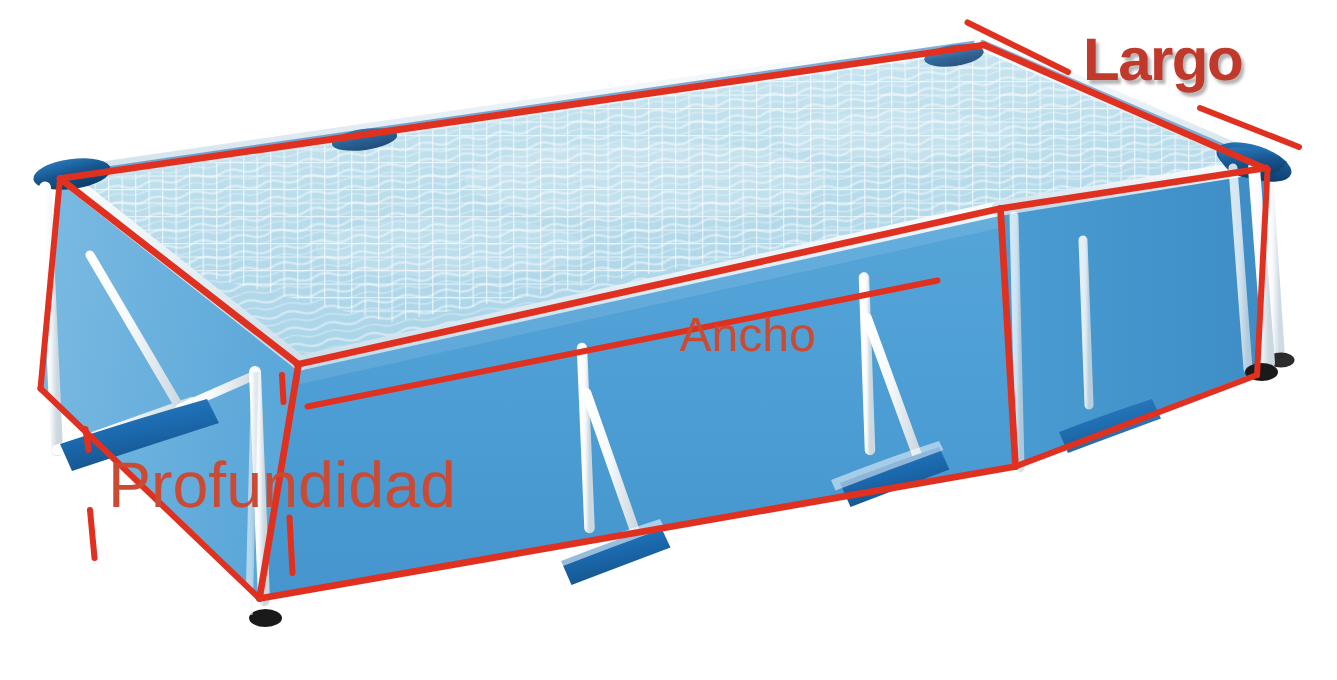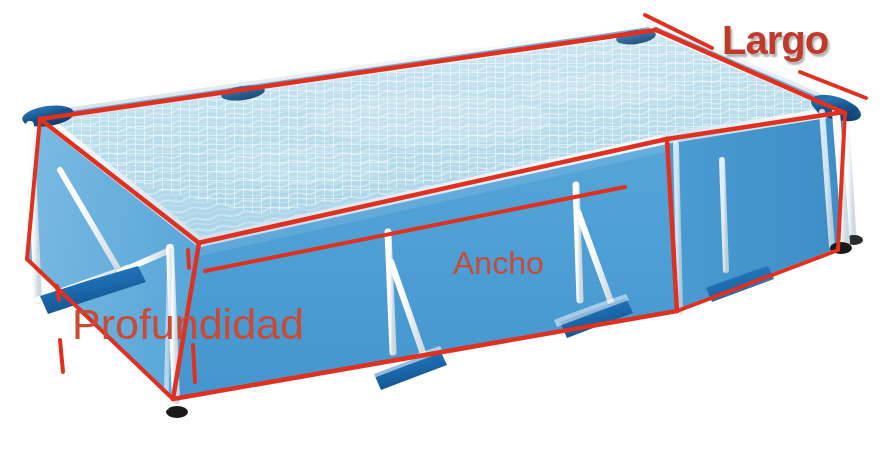--- a/index.html
+++ b/index.html
@@ -4,21 +4,21 @@
 <style>
   html,body{margin:0;padding:0;background:#ffffff;}
   body{width:891px;height:453px;overflow:hidden;
        font-family:"Liberation Sans", sans-serif;}
   #stage{position:relative;width:891px;height:362px;background:#ffffff;}
   #stage svg{position:absolute;left:0;top:0;}
   .lbl{position:absolute;white-space:nowrap;}
   #lbl-largo{left:722px;top:18px;font-size:40px;font-weight:bold;
       color:#c0392b;letter-spacing:-1px;
       text-shadow:2px 3px 2px rgba(120,120,120,.55);}
-  #lbl-ancho{left:453px;top:205px;font-size:32px;font-weight:400;color:#cb4a33;margin-top:40px;}
+  #lbl-ancho{left:453px;top:205px;font-size:32px;font-weight:400;color:#cb4a33;}
   #lbl-prof{left:72px;top:300px;font-size:43px;font-weight:400;color:#cb4a33;}
 </style>
 </head>
 <body>
 
 <div id="stage">
 
   <svg width="891" height="453" viewBox="0 0 891 453">
     <defs>
 

